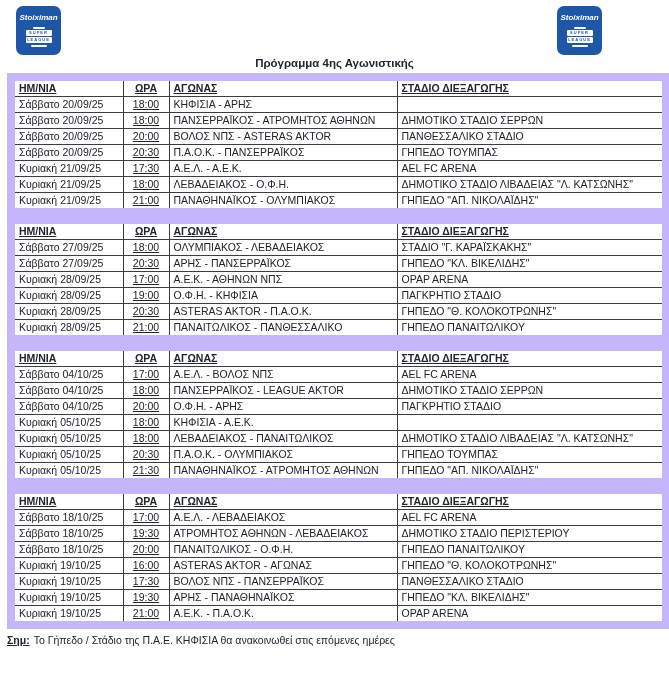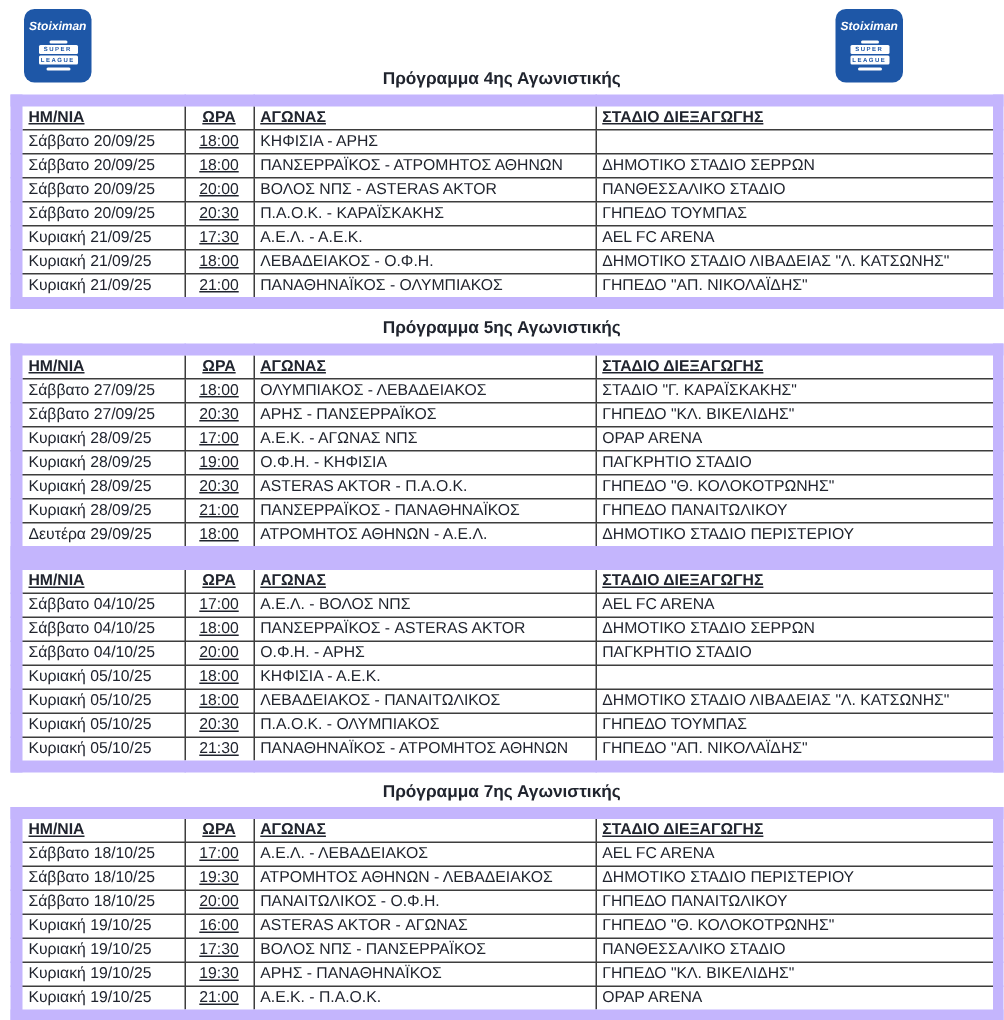--- a/index.html
+++ b/index.html
@@ -26,21 +26,21 @@
   .logo-emblem{margin-top:5px;display:flex;flex-direction:column;align-items:center;}
   .logo-cap{width:12px;height:2px;background:#ffffff;border-radius:1px;margin-bottom:1px;}
   .logo-bar{
     width:26px;height:6px;background:#ffffff;color:#1e57a7;
     font-size:4px;font-weight:bold;text-align:center;line-height:6px;
     letter-spacing:1px;border-radius:1px;margin-bottom:1px;overflow:hidden;
   }
   .logo-base{width:16px;height:2px;background:#ffffff;border-radius:1px;margin-top:1px;}
 
   
-  .content{padding-top:40px;}
+  .content{padding-top:50px;}
   .section-title{
     text-align:center;font-size:11.5px;line-height:12px;font-weight:bold;
     margin:7px 0 4px 0;color:#20242e;
   }
   table.fixtures{
     border-collapse:collapse;table-layout:fixed;
     width:655px;margin-left:7px;
     border:8px solid #c4b5fd;
   }
   .fixtures th,.fixtures td{
@@ -114,104 +114,40 @@
             </tr>
             <tr>
               <td class="col-date">Σάββατο 20/09/25</td>
               <td class="col-time">20:00</td>
               <td class="col-match">ΒΟΛΟΣ ΝΠΣ - ASTERAS AKTOR</td>
               <td class="col-venue">ΠΑΝΘΕΣΣΑΛΙΚΟ ΣΤΑΔΙΟ</td>
             </tr>
             <tr>
               <td class="col-date">Σάββατο 20/09/25</td>
               <td class="col-time">20:30</td>
-              <td class="col-match">Π.Α.Ο.Κ. - ΚΑΡΑΪΣΚΑΚΗΣ</td>
+              <td class="col-match">Π.Α.Ο.Κ. - ΠΑΝΣΕΡΡΑΪΚΟΣ</td>
               <td class="col-venue">ΓΗΠΕΔΟ ΤΟΥΜΠΑΣ</td>
             </tr>
             <tr>
               <td class="col-date">Κυριακή 21/09/25</td>
               <td class="col-time">17:30</td>
               <td class="col-match">Α.Ε.Λ. - Α.Ε.Κ.</td>
               <td class="col-venue">AEL FC ARENA</td>
             </tr>
             <tr>
               <td class="col-date">Κυριακή 21/09/25</td>
               <td class="col-time">18:00</td>
               <td class="col-match">ΛΕΒΑΔΕΙΑΚΟΣ - Ο.Φ.Η.</td>
               <td class="col-venue">ΔΗΜΟΤΙΚΟ ΣΤΑΔΙΟ ΛΙΒΑΔΕΙΑΣ "Λ. ΚΑΤΣΩΝΗΣ"</td>
             </tr>
             <tr>
               <td class="col-date">Κυριακή 21/09/25</td>
               <td class="col-time">21:00</td>
               <td class="col-match">ΠΑΝΑΘΗΝΑΪΚΟΣ - ΟΛΥΜΠΙΑΚΟΣ</td>
               <td class="col-venue">ΓΗΠΕΔΟ "ΑΠ. ΝΙΚΟΛΑΪΔΗΣ"</td>
-            </tr>
-          </tbody>
-    </table>
-  </div>
-
-  <div class="section">
-    <div class="section-title">Πρόγραμμα 5ης Αγωνιστικής</div>
-    <table class="fixtures">
-      <colgroup>
-        <col style="width:112px">
-            <col style="width:46px">
-            <col style="width:228px">
-            <col style="width:269px">
-      </colgroup>
-      <thead>
-            <tr>
-              <th class="col-date">ΗΜ/ΝΙΑ</th>
-              <th class="col-time">ΩΡΑ</th>
-              <th class="col-match">ΑΓΩΝΑΣ</th>
-              <th class="col-venue">ΣΤΑΔΙΟ ΔΙΕΞΑΓΩΓΗΣ</th>
-            </tr>
-          </thead>
-      <tbody>
-            <tr>
-              <td class="col-date">Σάββατο 27/09/25</td>
-              <td class="col-time">18:00</td>
-              <td class="col-match">ΟΛΥΜΠΙΑΚΟΣ - ΛΕΒΑΔΕΙΑΚΟΣ</td>
-              <td class="col-venue">ΣΤΑΔΙΟ "Γ. ΚΑΡΑΪΣΚΑΚΗΣ"</td>
-            </tr>
-            <tr>
-              <td class="col-date">Σάββατο 27/09/25</td>
-              <td class="col-time">20:30</td>
-              <td class="col-match">ΑΡΗΣ - ΠΑΝΣΕΡΡΑΪΚΟΣ</td>
-              <td class="col-venue">ΓΗΠΕΔΟ "ΚΛ. ΒΙΚΕΛΙΔΗΣ"</td>
-            </tr>
-            <tr>
-              <td class="col-date">Κυριακή 28/09/25</td>
-              <td class="col-time">17:00</td>
-              <td class="col-match">Α.Ε.Κ. - ΑΓΩΝΑΣ ΝΠΣ</td>
-              <td class="col-venue">OPAP ARENA</td>
-            </tr>
-            <tr>
-              <td class="col-date">Κυριακή 28/09/25</td>
-              <td class="col-time">19:00</td>
-              <td class="col-match">Ο.Φ.Η. - ΚΗΦΙΣΙΑ</td>
-              <td class="col-venue">ΠΑΓΚΡΗΤΙΟ ΣΤΑΔΙΟ</td>
-            </tr>
-            <tr>
-              <td class="col-date">Κυριακή 28/09/25</td>
-              <td class="col-time">20:30</td>
-              <td class="col-match">ASTERAS AKTOR - Π.Α.Ο.Κ.</td>
-              <td class="col-venue">ΓΗΠΕΔΟ "Θ. ΚΟΛΟΚΟΤΡΩΝΗΣ"</td>
-            </tr>
-            <tr>
-              <td class="col-date">Κυριακή 28/09/25</td>
-              <td class="col-time">21:00</td>
-              <td class="col-match">ΠΑΝΣΕΡΡΑΪΚΟΣ - ΠΑΝΑΘΗΝΑΪΚΟΣ</td>
-              <td class="col-venue">ΓΗΠΕΔΟ ΠΑΝΑΙΤΩΛΙΚΟΥ</td>
-            </tr>
-            <tr>
-              <td class="col-date">Δευτέρα 29/09/25</td>
-              <td class="col-time">18:00</td>
-              <td class="col-match">ΑΤΡΟΜΗΤΟΣ ΑΘΗΝΩΝ - Α.Ε.Λ.</td>
-              <td class="col-venue">ΔΗΜΟΤΙΚΟ ΣΤΑΔΙΟ ΠΕΡΙΣΤΕΡΙΟΥ</td>
             </tr>
           </tbody>
     </table>
   </div>
 
   <div class="section">
     <table class="fixtures">
       <colgroup>
         <col style="width:112px">
             <col style="width:46px">
@@ -221,84 +157,140 @@
       <thead>
             <tr>
               <th class="col-date">ΗΜ/ΝΙΑ</th>
               <th class="col-time">ΩΡΑ</th>
               <th class="col-match">ΑΓΩΝΑΣ</th>
               <th class="col-venue">ΣΤΑΔΙΟ ΔΙΕΞΑΓΩΓΗΣ</th>
             </tr>
           </thead>
       <tbody>
             <tr>
-              <td class="col-date">Σάββατο 04/10/25</td>
+              <td class="col-date">Σάββατο 27/09/25</td>
+              <td class="col-time">18:00</td>
+              <td class="col-match">ΟΛΥΜΠΙΑΚΟΣ - ΛΕΒΑΔΕΙΑΚΟΣ</td>
+              <td class="col-venue">ΣΤΑΔΙΟ "Γ. ΚΑΡΑΪΣΚΑΚΗΣ"</td>
+            </tr>
+            <tr>
+              <td class="col-date">Σάββατο 27/09/25</td>
+              <td class="col-time">20:30</td>
+              <td class="col-match">ΑΡΗΣ - ΠΑΝΣΕΡΡΑΪΚΟΣ</td>
+              <td class="col-venue">ΓΗΠΕΔΟ "ΚΛ. ΒΙΚΕΛΙΔΗΣ"</td>
+            </tr>
+            <tr>
+              <td class="col-date">Κυριακή 28/09/25</td>
               <td class="col-time">17:00</td>
-              <td class="col-match">Α.Ε.Λ. - ΒΟΛΟΣ ΝΠΣ</td>
-              <td class="col-venue">AEL FC ARENA</td>
-            </tr>
-            <tr>
-              <td class="col-date">Σάββατο 04/10/25</td>
-              <td class="col-time">18:00</td>
-              <td class="col-match">ΠΑΝΣΕΡΡΑΪΚΟΣ - ASTERAS AKTOR</td>
-              <td class="col-venue">ΔΗΜΟΤΙΚΟ ΣΤΑΔΙΟ ΣΕΡΡΩΝ</td>
-            </tr>
-            <tr>
-              <td class="col-date">Σάββατο 04/10/25</td>
-              <td class="col-time">20:00</td>
-              <td class="col-match">Ο.Φ.Η. - ΑΡΗΣ</td>
+              <td class="col-match">Α.Ε.Κ. - ΑΘΗΝΩΝ ΝΠΣ</td>
+              <td class="col-venue">OPAP ARENA</td>
+            </tr>
+            <tr>
+              <td class="col-date">Κυριακή 28/09/25</td>
+              <td class="col-time">19:00</td>
+              <td class="col-match">Ο.Φ.Η. - ΚΗΦΙΣΙΑ</td>
               <td class="col-venue">ΠΑΓΚΡΗΤΙΟ ΣΤΑΔΙΟ</td>
             </tr>
             <tr>
-              <td class="col-date">Κυριακή 05/10/25</td>
-              <td class="col-time">18:00</td>
-              <td class="col-match">ΚΗΦΙΣΙΑ - Α.Ε.Κ.</td>
-              <td class="col-venue"></td>
-            </tr>
-            <tr>
-              <td class="col-date">Κυριακή 05/10/25</td>
-              <td class="col-time">18:00</td>
-              <td class="col-match">ΛΕΒΑΔΕΙΑΚΟΣ - ΠΑΝΑΙΤΩΛΙΚΟΣ</td>
-              <td class="col-venue">ΔΗΜΟΤΙΚΟ ΣΤΑΔΙΟ ΛΙΒΑΔΕΙΑΣ "Λ. ΚΑΤΣΩΝΗΣ"</td>
-            </tr>
-            <tr>
-              <td class="col-date">Κυριακή 05/10/25</td>
+              <td class="col-date">Κυριακή 28/09/25</td>
               <td class="col-time">20:30</td>
-              <td class="col-match">Π.Α.Ο.Κ. - ΟΛΥΜΠΙΑΚΟΣ</td>
-              <td class="col-venue">ΓΗΠΕΔΟ ΤΟΥΜΠΑΣ</td>
-            </tr>
-            <tr>
-              <td class="col-date">Κυριακή 05/10/25</td>
-              <td class="col-time">21:30</td>
-              <td class="col-match">ΠΑΝΑΘΗΝΑΪΚΟΣ - ΑΤΡΟΜΗΤΟΣ ΑΘΗΝΩΝ</td>
-              <td class="col-venue">ΓΗΠΕΔΟ "ΑΠ. ΝΙΚΟΛΑΪΔΗΣ"</td>
+              <td class="col-match">ASTERAS AKTOR - Π.Α.Ο.Κ.</td>
+              <td class="col-venue">ΓΗΠΕΔΟ "Θ. ΚΟΛΟΚΟΤΡΩΝΗΣ"</td>
+            </tr>
+            <tr>
+              <td class="col-date">Κυριακή 28/09/25</td>
+              <td class="col-time">21:00</td>
+              <td class="col-match">ΠΑΝΑΙΤΩΛΙΚΟΣ - ΠΑΝΘΕΣΣΑΛΙΚΟ</td>
+              <td class="col-venue">ΓΗΠΕΔΟ ΠΑΝΑΙΤΩΛΙΚΟΥ</td>
             </tr>
           </tbody>
     </table>
   </div>
 
   <div class="section">
-    <div class="section-title">Πρόγραμμα 7ης Αγωνιστικής</div>
     <table class="fixtures">
       <colgroup>
         <col style="width:112px">
             <col style="width:46px">
             <col style="width:228px">
             <col style="width:269px">
       </colgroup>
       <thead>
             <tr>
               <th class="col-date">ΗΜ/ΝΙΑ</th>
               <th class="col-time">ΩΡΑ</th>
               <th class="col-match">ΑΓΩΝΑΣ</th>
               <th class="col-venue">ΣΤΑΔΙΟ ΔΙΕΞΑΓΩΓΗΣ</th>
             </tr>
           </thead>
       <tbody>
             <tr>
+              <td class="col-date">Σάββατο 04/10/25</td>
+              <td class="col-time">17:00</td>
+              <td class="col-match">Α.Ε.Λ. - ΒΟΛΟΣ ΝΠΣ</td>
+              <td class="col-venue">AEL FC ARENA</td>
+            </tr>
+            <tr>
+              <td class="col-date">Σάββατο 04/10/25</td>
+              <td class="col-time">18:00</td>
+              <td class="col-match">ΠΑΝΣΕΡΡΑΪΚΟΣ - LEAGUE AKTOR</td>
+              <td class="col-venue">ΔΗΜΟΤΙΚΟ ΣΤΑΔΙΟ ΣΕΡΡΩΝ</td>
+            </tr>
+            <tr>
+              <td class="col-date">Σάββατο 04/10/25</td>
+              <td class="col-time">20:00</td>
+              <td class="col-match">Ο.Φ.Η. - ΑΡΗΣ</td>
+              <td class="col-venue">ΠΑΓΚΡΗΤΙΟ ΣΤΑΔΙΟ</td>
+            </tr>
+            <tr>
+              <td class="col-date">Κυριακή 05/10/25</td>
+              <td class="col-time">18:00</td>
+              <td class="col-match">ΚΗΦΙΣΙΑ - Α.Ε.Κ.</td>
+              <td class="col-venue"></td>
+            </tr>
+            <tr>
+              <td class="col-date">Κυριακή 05/10/25</td>
+              <td class="col-time">18:00</td>
+              <td class="col-match">ΛΕΒΑΔΕΙΑΚΟΣ - ΠΑΝΑΙΤΩΛΙΚΟΣ</td>
+              <td class="col-venue">ΔΗΜΟΤΙΚΟ ΣΤΑΔΙΟ ΛΙΒΑΔΕΙΑΣ "Λ. ΚΑΤΣΩΝΗΣ"</td>
+            </tr>
+            <tr>
+              <td class="col-date">Κυριακή 05/10/25</td>
+              <td class="col-time">20:30</td>
+              <td class="col-match">Π.Α.Ο.Κ. - ΟΛΥΜΠΙΑΚΟΣ</td>
+              <td class="col-venue">ΓΗΠΕΔΟ ΤΟΥΜΠΑΣ</td>
+            </tr>
+            <tr>
+              <td class="col-date">Κυριακή 05/10/25</td>
+              <td class="col-time">21:30</td>
+              <td class="col-match">ΠΑΝΑΘΗΝΑΪΚΟΣ - ΑΤΡΟΜΗΤΟΣ ΑΘΗΝΩΝ</td>
+              <td class="col-venue">ΓΗΠΕΔΟ "ΑΠ. ΝΙΚΟΛΑΪΔΗΣ"</td>
+            </tr>
+          </tbody>
+    </table>
+  </div>
+
+  <div class="section">
+    <table class="fixtures">
+      <colgroup>
+        <col style="width:112px">
+            <col style="width:46px">
+            <col style="width:228px">
+            <col style="width:269px">
+      </colgroup>
+      <thead>
+            <tr>
+              <th class="col-date">ΗΜ/ΝΙΑ</th>
+              <th class="col-time">ΩΡΑ</th>
+              <th class="col-match">ΑΓΩΝΑΣ</th>
+              <th class="col-venue">ΣΤΑΔΙΟ ΔΙΕΞΑΓΩΓΗΣ</th>
+            </tr>
+          </thead>
+      <tbody>
+            <tr>
               <td class="col-date">Σάββατο 18/10/25</td>
               <td class="col-time">17:00</td>
               <td class="col-match">Α.Ε.Λ. - ΛΕΒΑΔΕΙΑΚΟΣ</td>
               <td class="col-venue">AEL FC ARENA</td>
             </tr>
             <tr>
               <td class="col-date">Σάββατο 18/10/25</td>
               <td class="col-time">19:30</td>
               <td class="col-match">ΑΤΡΟΜΗΤΟΣ ΑΘΗΝΩΝ - ΛΕΒΑΔΕΙΑΚΟΣ</td>
               <td class="col-venue">ΔΗΜΟΤΙΚΟ ΣΤΑΔΙΟ ΠΕΡΙΣΤΕΡΙΟΥ</td>

